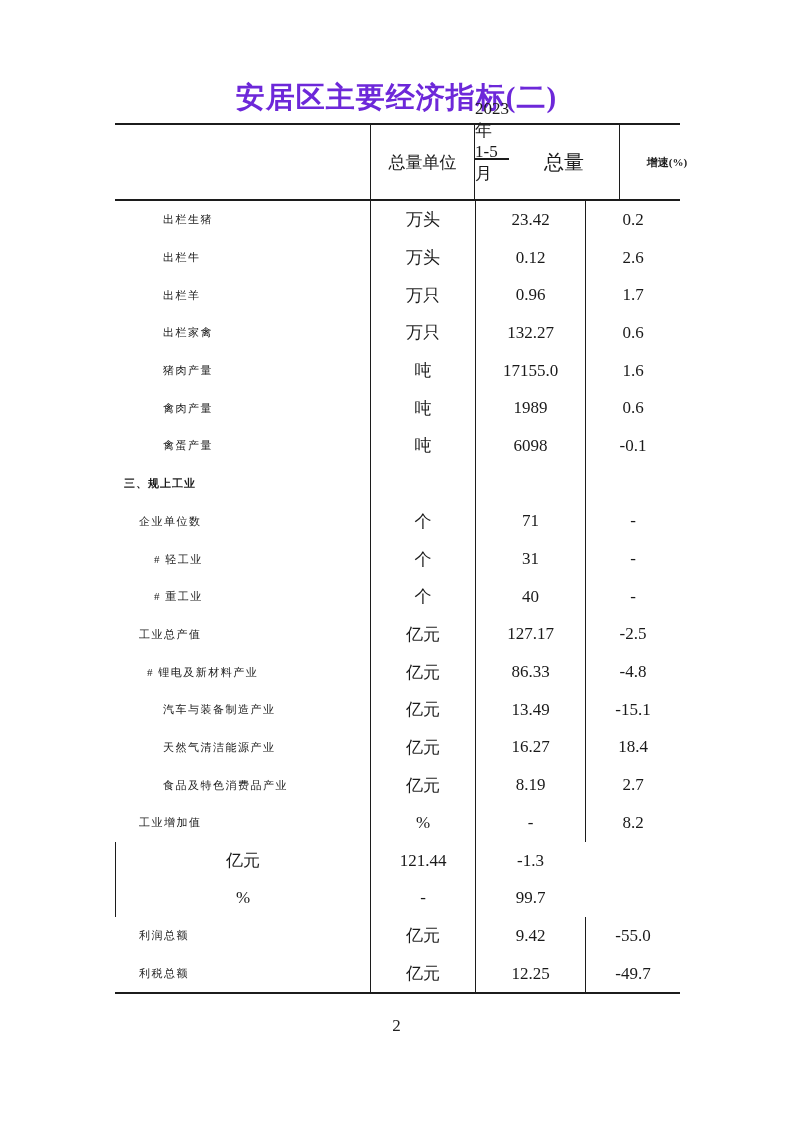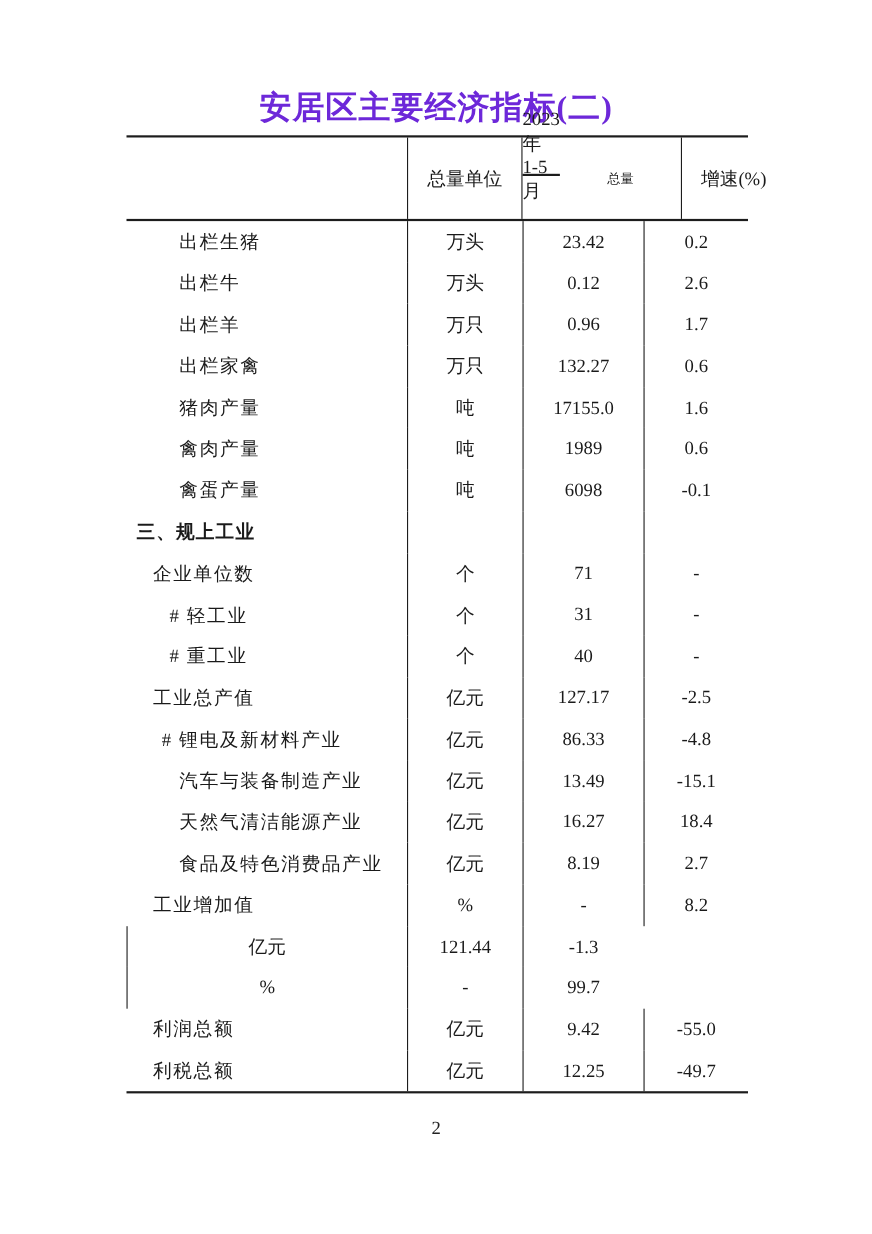--- a/index.html
+++ b/index.html
@@ -65,41 +65,42 @@
   }
   .h-period-sub {
     flex: 1;
     display: grid;
     grid-template-columns: 110px 95px;
   }
   .h-total {
     display: flex;
     align-items: center;
     justify-content: center;
-    font-size: 12px;
+    font-size: 20px;
   }
   .h-growth {
     border-left: 1.5px solid #1c1c1c;
     box-sizing: border-box;
     display: flex;
     align-items: center;
     justify-content: center;
-    font-size: 17px;
+    font-size: 11px;
+    font-weight: bold;
   }
   .tbody {
     width: 100%;
   }
   .row {
     display: grid;
     grid-template-columns: 255px 105px 110px 95px;
     height: 37.7px;
     align-items: center;
   }
   .c-label {
-    font-size: 17px;
+    font-size: 11px;
     letter-spacing: 1.5px;
     white-space: nowrap;
     box-sizing: border-box;
     height: 100%;
     display: flex;
     align-items: center;
   }
   .c-label.bold { font-weight: 700; letter-spacing: 1px; }
   .ind0 { padding-left: 9px; }
   .ind1 { padding-left: 24px; }

